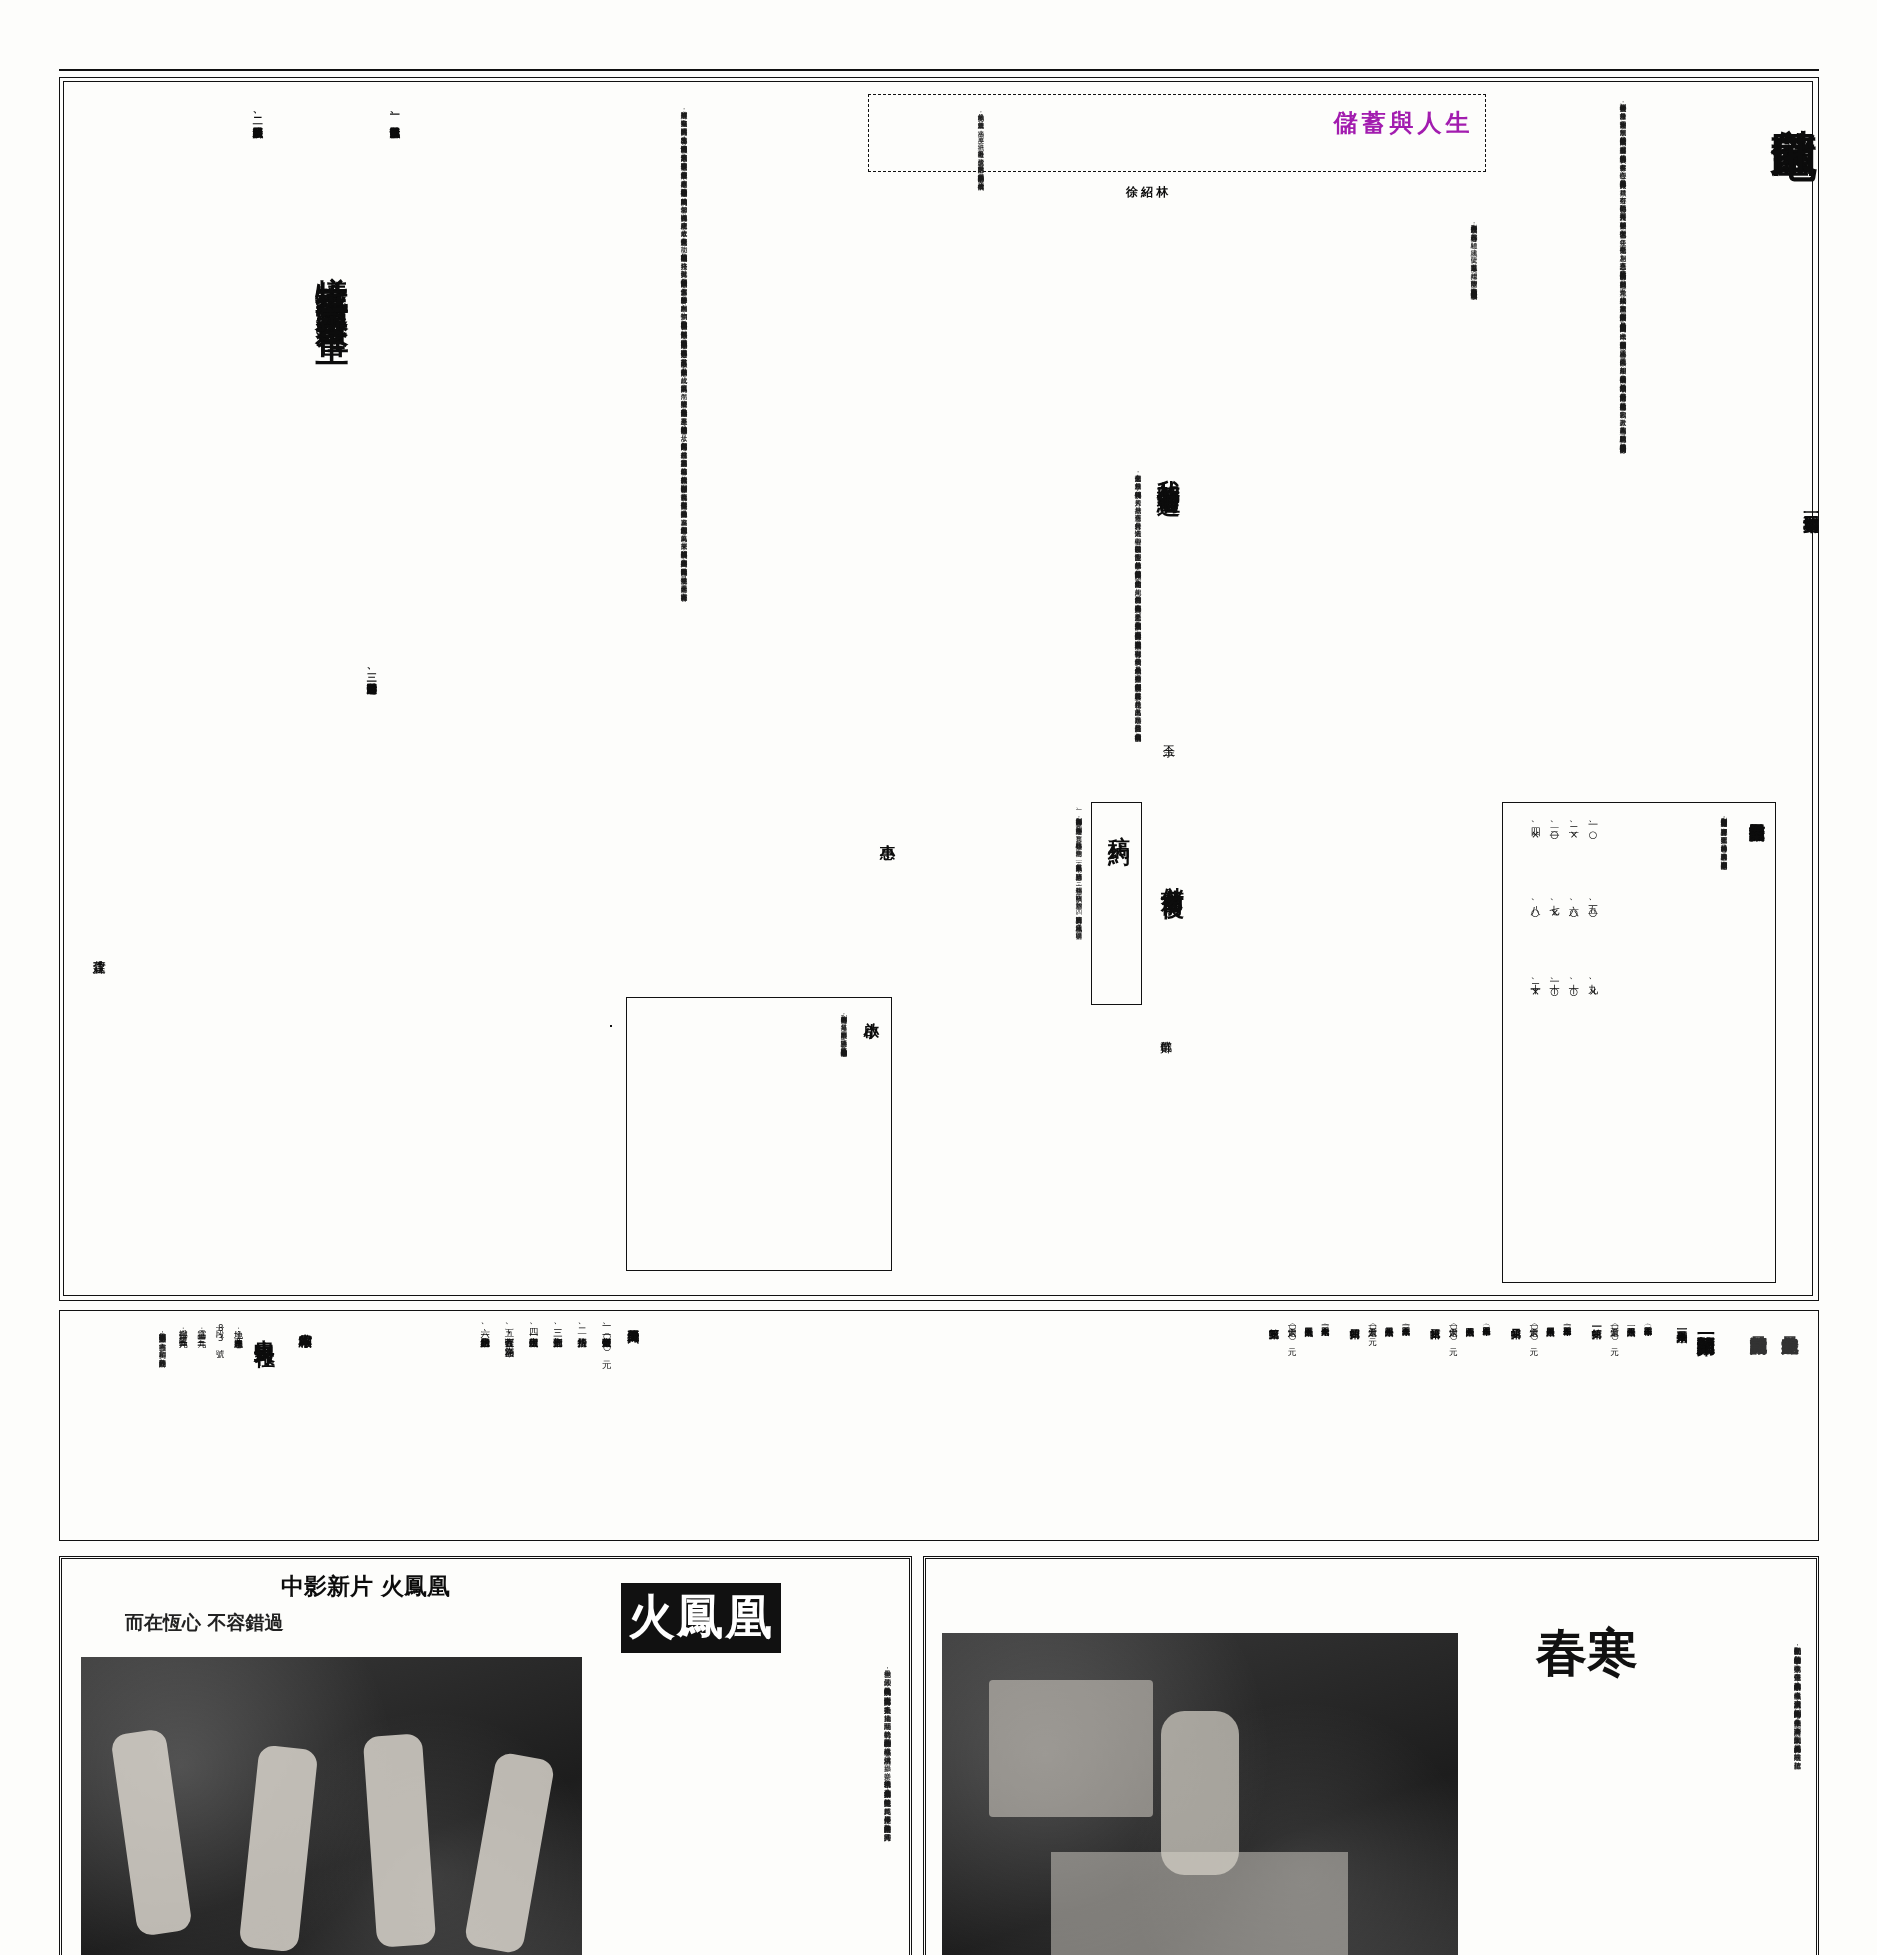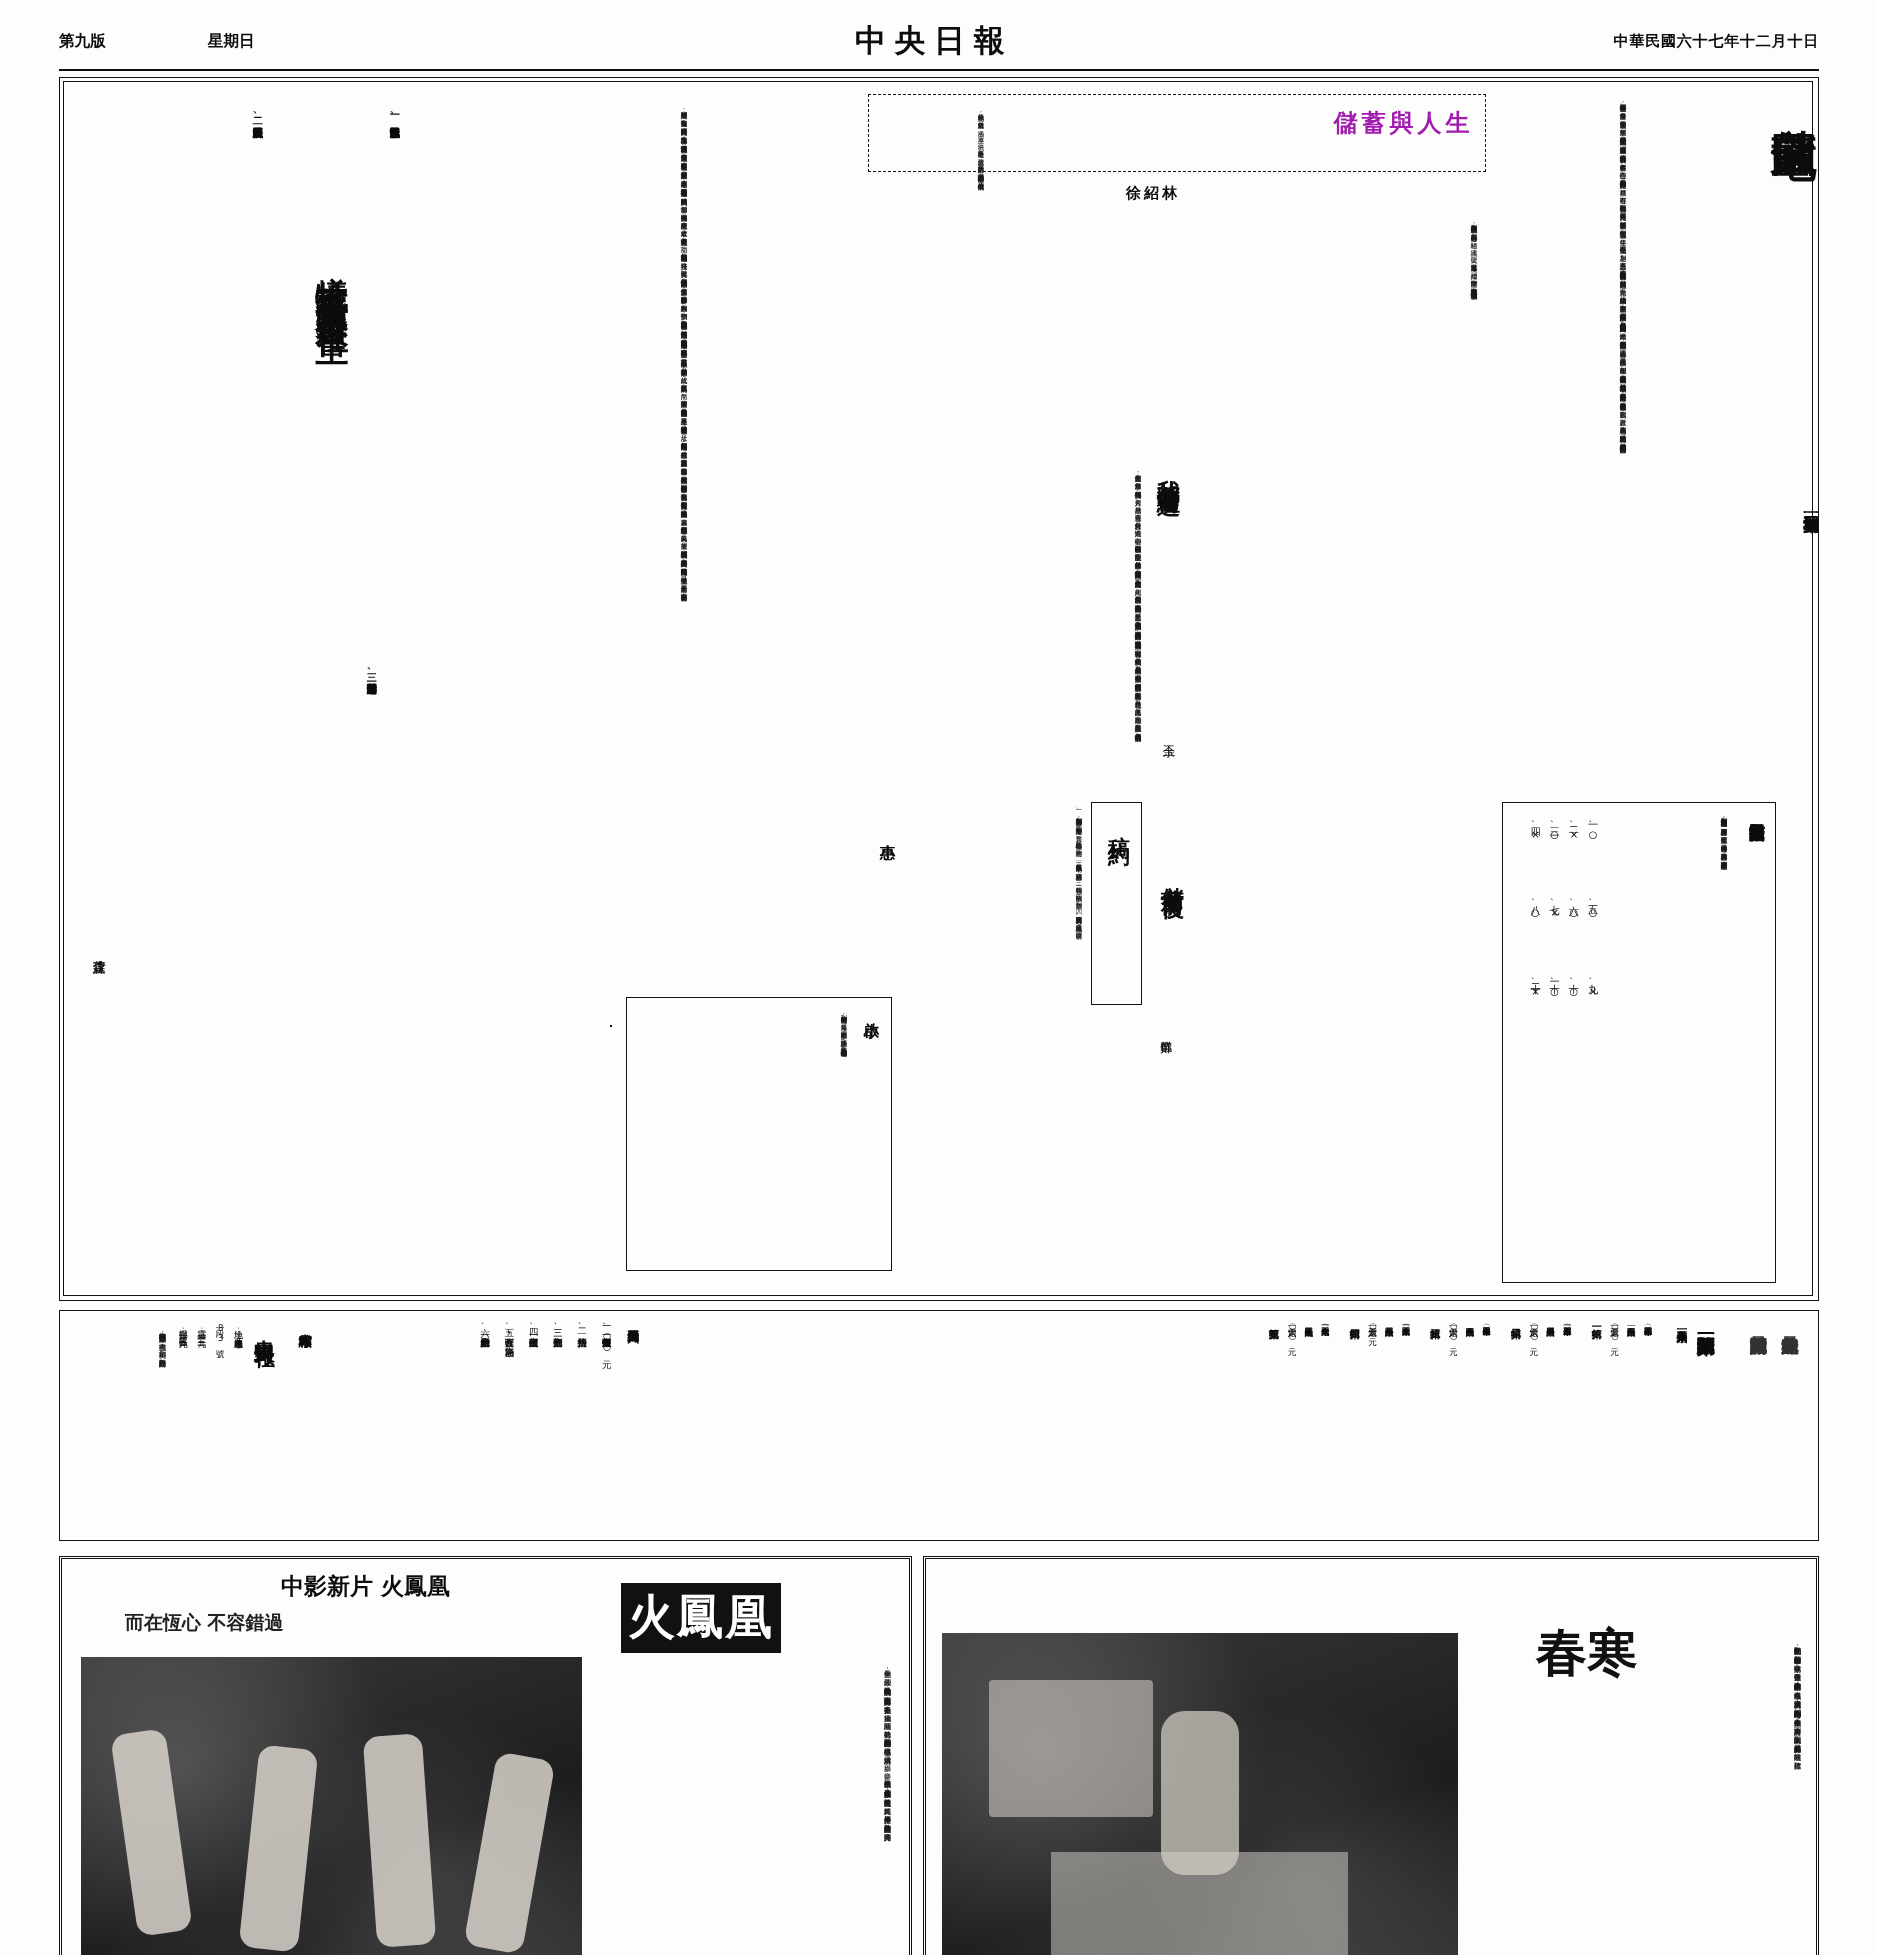--- a/index.html
+++ b/index.html
@@ -146,28 +146,20 @@
     position: absolute;
     font-weight: bold;
     color: #111;
   }
 </style>
 </head>
 <body>
 
 <div class="page">
 
-  <div class="masthead">
-    <div class="mh-left">
-      <span>第九版</span>
-      <span>星期日</span>
-    </div>
-    <div class="mh-title">中央日報</div>
-    <div class="mh-right">中華民國六十七年十二月十日</div>
-  </div>
 
   <div class="rule" style="left:59px; top:69px; width:1760px; height:2.3px;"></div>
 
   <div class="boxed" style="left:59px; top:77px; width:1760px; height:1224px; border-width:1.6px;"></div>
   <div class="boxed" style="left:63px; top:81px; width:1750px; height:1215px; border-width:0.4px;"></div>
 
   <div class="section-title v">儲蓄園地</div>
   <div class="issue-label vtext">雙週刊第一二三期</div>
 
   <div class="boxed" style="left:1502px; top:802px; width:274px; height:481px;">
@@ -194,21 +186,21 @@
   <div class="headline" style="right:692px; top:461px; font-size:23px; letter-spacing:3.1px;">我的儲蓄經過</div>
   <div class="byline" style="right:700px; top:735px; font-size:12.5px;">余玉</div>
 
   <div class="headline" style="right:688px; top:868px; font-size:23px; letter-spacing:3.1px;">儲蓄前後</div>
   <div class="byline" style="right:704px; top:1032px; font-size:11.7px;">鄭儀群</div>
   <div class="col v" style="right:735px; top:469px; width:242px; height:806px; font-size:6.6px;">在未儲蓄之前，每月薪水一到手，總覺得花得特別快，月初大方，月底拮据，遇有急需，只好向人告貸，人情難還，心中苦悶。自從開始儲蓄以後，情形完全改觀。每月領薪的第一件事，便是把預定儲蓄的數目存入銀行，剩下的才作為生活費用，如此一來，用錢自然有了節制，也不再有寅吃卯糧的窘境。更重要的是，看著存摺上的數字一天天增加，心裡有一種說不出的踏實與安全感。過去遇到意外開支就手足無措，現在則從容應付。儲蓄帶給我的，不只是金錢上的累積，還有精神上的安定。朋友們常問我有什麼秘訣，其實並沒有什麼秘訣，只是先存後花，量入為出而已。凡事起頭難，只要能堅持三個月，儲蓄便會成為一種自然的習慣。</div>
 
   <div class="dashed" style="left:868px; top:94px; width:618px; height:78px;">
     <div style="position:absolute; right:11.7px; top:11.7px; font-size:24px; font-weight:bold; letter-spacing:3.9px; color:#a21caf;">儲蓄與人生</div>
   </div>
-  <div style="position:absolute; left:1126px; top:184px; font-size:15px; font-weight:bold; letter-spacing:3.1px;text-align:right;">徐紹林</div>
+  <div style="position:absolute; left:1126px; top:184px; font-size:12px; font-weight:bold; letter-spacing:3.1px;text-align:right;">徐紹林</div>
   <div class="col v" style="left:880px; top:219px; width:598px; height:567px; font-size:6.6px;">本刊歡迎各界人士踴躍投稿，凡有關儲蓄之心得、經驗、建議、研究，文長以一千五百字為度，一經採用，即致薄酬。來稿請寄台北市忠孝西路一段二號中央日報儲蓄園地編輯室收。</div>
 
   <div class="boxed" style="left:1091px; top:802px; width:51px; height:203px;">
     <div class="vtext" style="position:absolute; left:11px; top:15.6px; font-size:22px; font-weight:bold; letter-spacing:7.8px;">稿約</div>
   </div>
   <div class="col v" style="left:1001px; top:806px; width:82px; height:465px; font-size:6.3px;">一、本刊為提倡國民儲蓄而設，凡有關儲蓄之理論、實務、經驗及心得之稿件，均所歡迎。二、來稿文長以一千五百字為限，並請繕寫清楚。三、稿件一經刊登，即致稿酬，並贈本刊。四、來稿請註明真實姓名、通訊地址及電話，以便聯繫。</div>
 
   <div class="boxed" style="left:626px; top:997px; width:266px; height:274px;">
     <div class="vtext" style="position:absolute; right:8.6px; top:11.7px; font-size:15.6px; font-weight:bold;">小啟</div>
     <div class="col v" style="right:43px; top:11.7px; width:203px; height:246px; font-size:6.3px;">本刊自本期起改為雙週刊，每月逢第二、第四星期日出版，敬請讀者注意。來稿及通訊請逕寄本報編輯部儲蓄園地收。</div>

